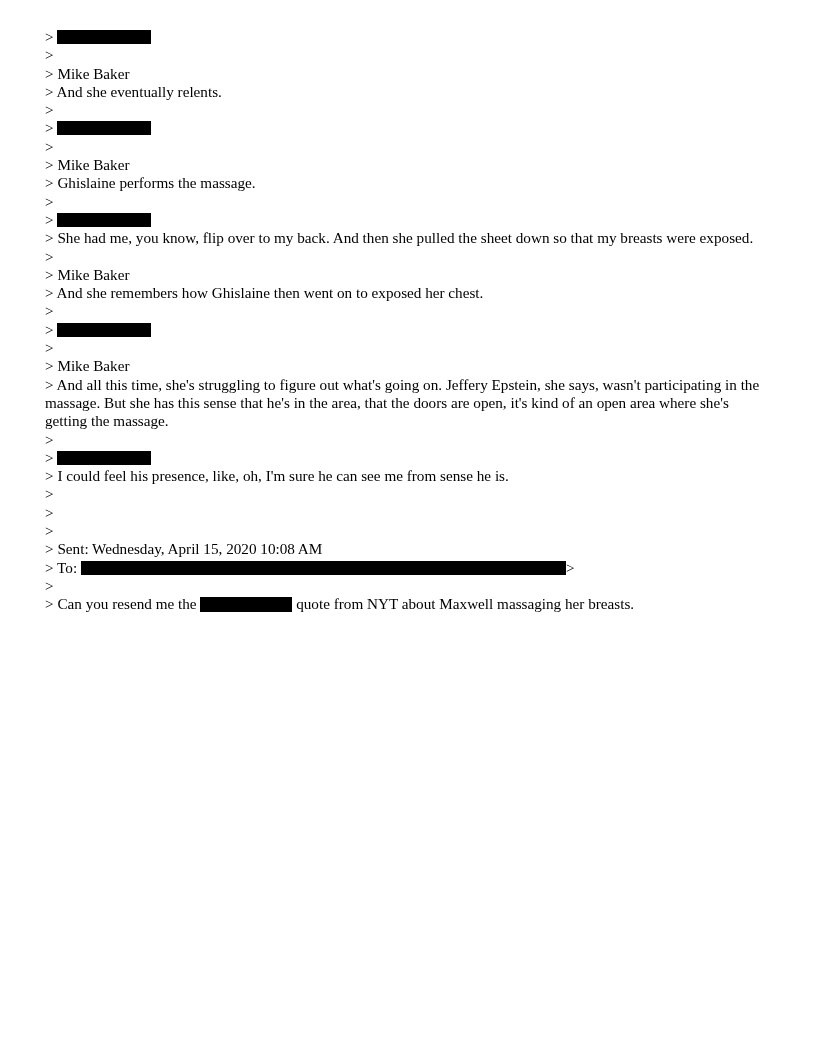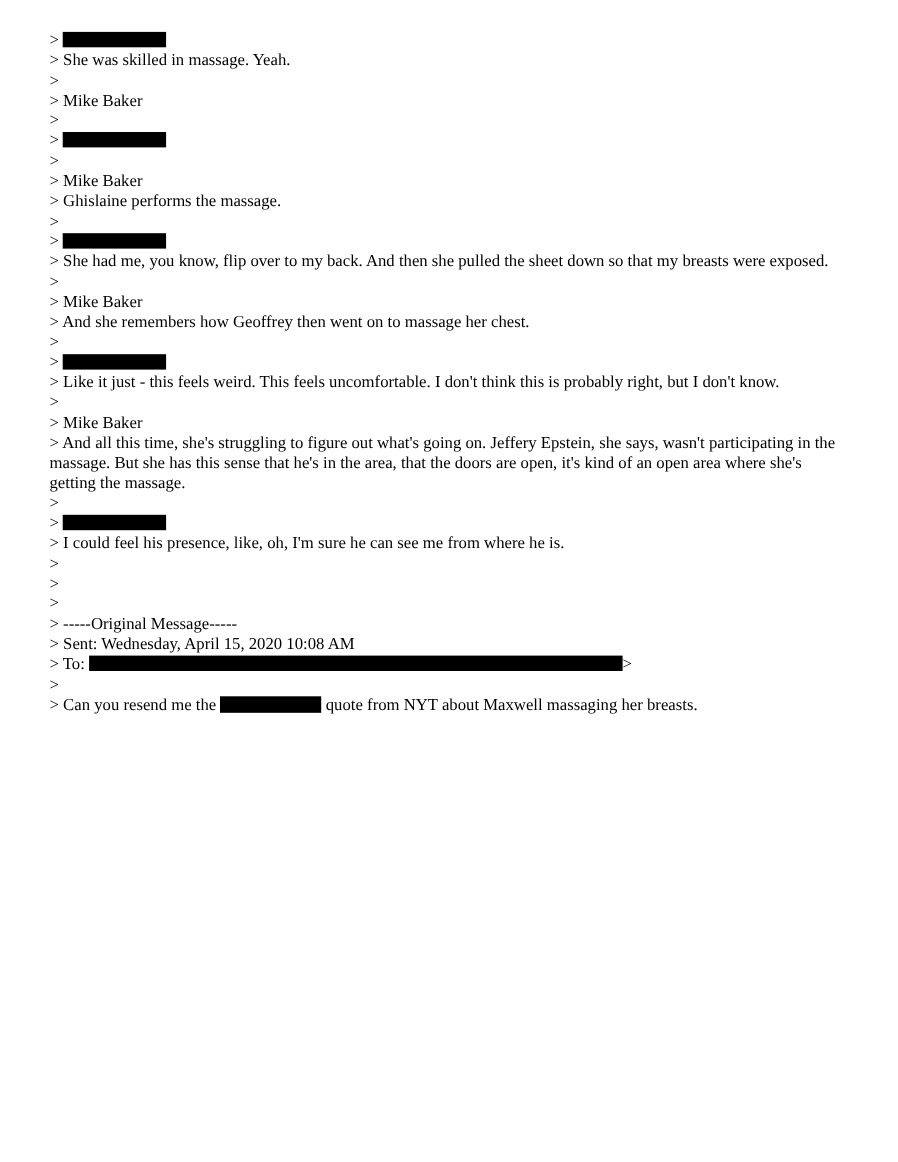--- a/index.html
+++ b/index.html
@@ -45,45 +45,43 @@
   .redact.w-to     { width: 485px; }
   .redact.w-inline { width: 92px; height: 15px; vertical-align: -3px; }
   .blank { height: 18.3px; }
 </style>
 </head>
 <body>
 
 <div class="page">
   <div class="doc-body" id="doc-body">
       <div class="line"><span class="marker">&gt; </span><span class="redact w-name"></span></div>
-      <div class="line"><span class="marker">&gt; </span><span>She was skilled in massage. Yeah.</span></div>
       <div class="line blank"><span class="marker">&gt; </span></div>
       <div class="line"><span class="marker">&gt; </span><span>Mike Baker</span></div>
+      <div class="line"><span class="marker">&gt; </span><span>And she eventually relents.</span></div>
       <div class="line blank"><span class="marker">&gt; </span></div>
       <div class="line"><span class="marker">&gt; </span><span class="redact w-name"></span></div>
       <div class="line blank"><span class="marker">&gt; </span></div>
       <div class="line"><span class="marker">&gt; </span><span>Mike Baker</span></div>
       <div class="line"><span class="marker">&gt; </span><span>Ghislaine performs the massage.</span></div>
       <div class="line blank"><span class="marker">&gt; </span></div>
       <div class="line"><span class="marker">&gt; </span><span class="redact w-name"></span></div>
       <div class="line"><span class="marker">&gt; </span><span>She had me, you know, flip over to my back. And then she pulled the sheet down so that my breasts were exposed.</span></div>
       <div class="line blank"><span class="marker">&gt; </span></div>
       <div class="line"><span class="marker">&gt; </span><span>Mike Baker</span></div>
-      <div class="line"><span class="marker">&gt; </span><span>And she remembers how Geoffrey then went on to massage her chest.</span></div>
+      <div class="line"><span class="marker">&gt; </span><span>And she remembers how Ghislaine then went on to exposed her chest.</span></div>
       <div class="line blank"><span class="marker">&gt; </span></div>
       <div class="line"><span class="marker">&gt; </span><span class="redact w-name"></span></div>
-      <div class="line"><span class="marker">&gt; </span><span>Like it just - this feels weird. This feels uncomfortable. I don't think this is probably right, but I don't know.</span></div>
       <div class="line blank"><span class="marker">&gt; </span></div>
       <div class="line"><span class="marker">&gt; </span><span>Mike Baker</span></div>
       <div class="line"><span class="marker">&gt; </span><span>And all this time, she's struggling to figure out what's going on. Jeffery Epstein, she says, wasn't participating in the massage. But she has this sense that he's in the area, that the doors are open, it's kind of an open area where she's getting the massage.</span></div>
       <div class="line blank"><span class="marker">&gt; </span></div>
       <div class="line"><span class="marker">&gt; </span><span class="redact w-name"></span></div>
-      <div class="line"><span class="marker">&gt; </span><span>I could feel his presence, like, oh, I'm sure he can see me from where he is.</span></div>
+      <div class="line"><span class="marker">&gt; </span><span>I could feel his presence, like, oh, I'm sure he can see me from sense he is.</span></div>
       <div class="line blank"><span class="marker">&gt; </span></div>
       <div class="line blank"><span class="marker">&gt; </span></div>
       <div class="line blank"><span class="marker">&gt; </span></div>
-      <div class="line"><span class="marker">&gt; </span><span>-----Original Message-----</span></div>
       <div class="line"><span class="marker">&gt; </span><span>Sent: Wednesday, April 15, 2020 10:08 AM</span></div>
       <div class="line"><span class="marker">&gt; </span><span>To: </span><span class="redact w-to"></span><span>&gt;</span></div>
       <div class="line blank"><span class="marker">&gt; </span></div>
       <div class="line"><span class="marker">&gt; </span><span>Can you resend me the </span><span class="redact w-inline"></span><span> quote from NYT about Maxwell massaging her breasts.</span></div>
     </div>
 </div>
 
 </body></html>

